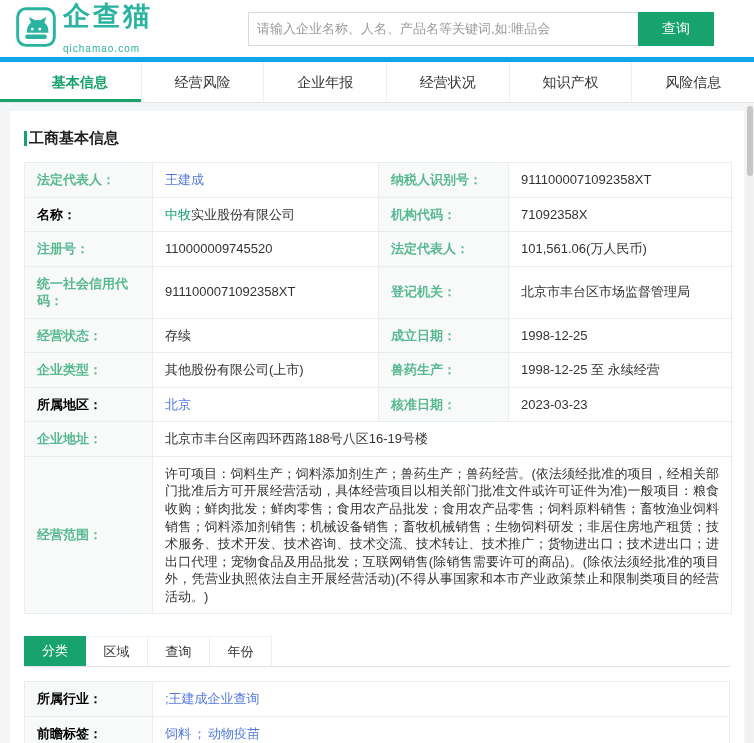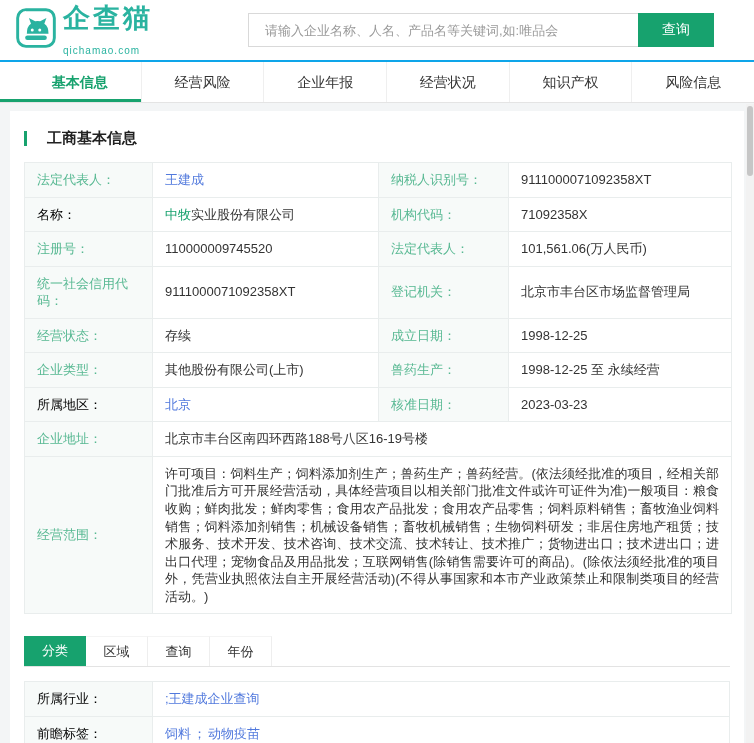--- a/index.html
+++ b/index.html
@@ -13,42 +13,42 @@
   }
   *{box-sizing:border-box;}
   html,body{margin:0;padding:0;}
   body{
     width:754px;height:743px;overflow:hidden;position:relative;
     background:var(--pagebg);
     font-family:"Liberation Sans","DejaVu Sans",sans-serif;
     color:#333;
   }
   
-  .header{height:62px;background:#fff;display:flex;align-items:center;padding:0 16px;border-bottom:2px solid #0ea5e9;}
+  .header{height:62px;background:#fff;display:flex;align-items:center;padding:0 16px;border-bottom:5px solid #0ea5e9;}
   .logo{display:flex;align-items:center;gap:7px;width:232px;cursor:pointer;}
   .logo-cn{font-size:27px;font-weight:bold;color:var(--logo);letter-spacing:3px;line-height:1;}
   .logo-en{font-size:10px;color:var(--logo);margin-top:13px;letter-spacing:1px;}
   .searchbar{display:flex;width:466px;}
-  .search-input{flex:1;height:34px;border:1px solid #d9d9d9;border-right:none;padding:0 16px;font-size:13px;outline:none;color:#333;background:#fff;}
+  .search-input{flex:1;height:34px;border:1px solid #d9d9d9;border-right:none;padding:0 8px;font-size:13px;outline:none;color:#333;background:#fff;}
   .search-input::placeholder{color:#9a9a9a;}
   .search-btn{width:76px;height:34px;background:var(--brand);color:#fff;border:none;font-size:14px;cursor:pointer;}
   
   .nav{display:flex;height:41px;background:#fff;border-bottom:1px solid #e4e4e4;}
   .nav-tab{flex:1;text-align:center;line-height:40px;font-size:14px;color:#333;cursor:pointer;border-left:1px solid #efefef;}
   .nav-tab:first-child{border-left:none;padding-left:19px;}
   .nav-tab.active{color:var(--brand);font-weight:bold;box-shadow:inset 0 -3px 0 var(--brand);}
   
   .content{background:var(--pagebg);padding:8px 10px 0;}
   .card{background:#fff;padding:16px 14px 20px;}
-  .section-head{display:flex;align-items:center;gap:20px;margin:2px 0 14px;}
+  .section-head{display:flex;align-items:center;gap:2px;margin:2px 0 14px;}
   .bar{width:3px;height:15px;background:var(--brand);}
   .section-title{font-size:15px;font-weight:bold;color:#222;}
   table.info{width:100%;border-collapse:collapse;font-size:13px;color:#333;table-layout:fixed;}
   .info td{border:1px solid var(--border);padding:8px 12px;vertical-align:middle;word-break:break-all;line-height:1.35;}
-  td.lbl{background:var(--lblbg);color:var(--label);}
+  td.lbl{background:var(--lblbg);color:var(--label);font-weight:bold;}
   td.lbl.dark{color:#000000;}
   td.val{background:#fff;}
   .scope{line-height:1.62;text-align:justify;}
   a.link{color:var(--link);text-decoration:none;cursor:pointer;}
   .hl{color:var(--brand);}
   
   .filter-bar{display:flex;margin-top:22px;border-bottom:1px solid #e3e3e3;}
   .ftab{width:62px;height:30px;line-height:30px;text-align:center;font-size:13px;color:#333;cursor:pointer;background:#fff;border-right:1px solid #eee;border-top:1px solid #f4f4f4;}
   .ftab.active{background:var(--brand);color:#fff;border:none;}
   .tags-wrap{margin-top:14px;}

